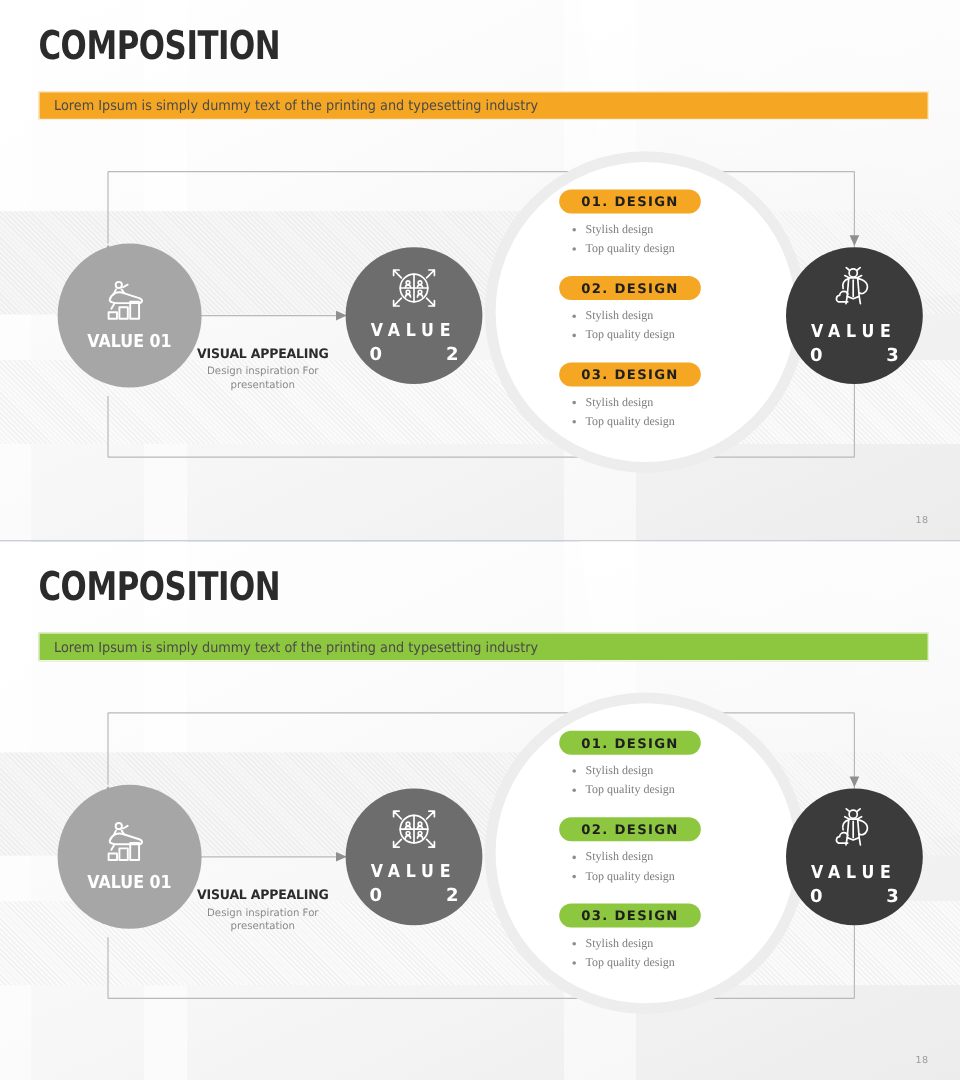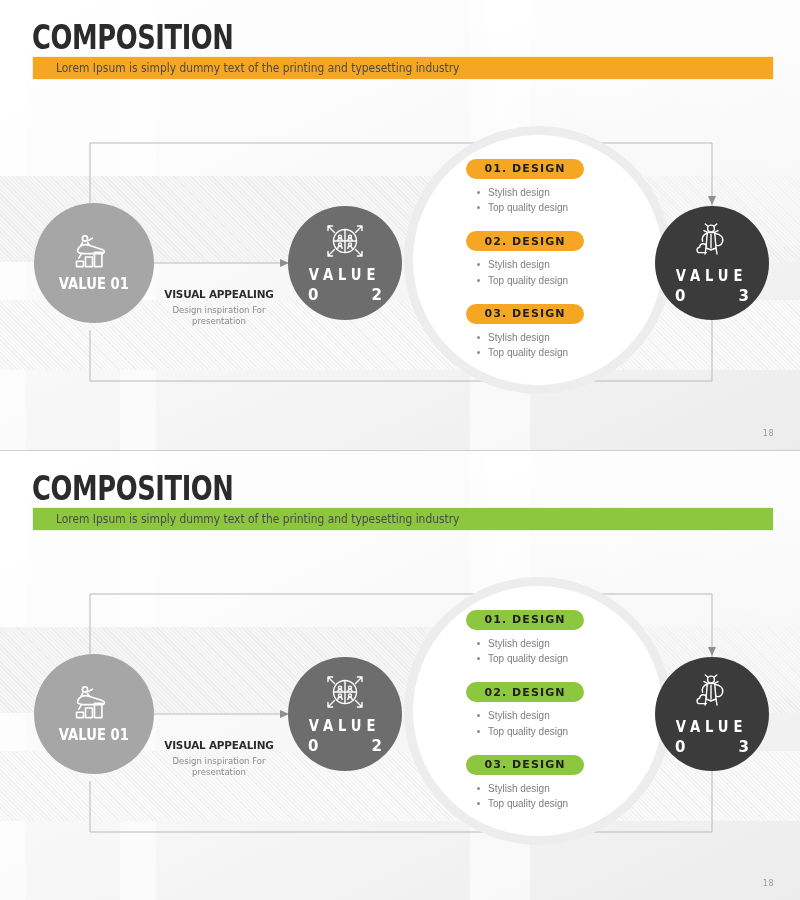--- a/index.html
+++ b/index.html
@@ -68,25 +68,25 @@
     font-weight: 700;
     letter-spacing: -0.5px;
     color: #2b2b2b;
     transform: scaleX(0.78);
     transform-origin: left center;
     white-space: nowrap;
   }
 
   .subbar {
     position: absolute;
-    left: 32px; top: 56px;
+    left: 32px; top: 76px;
     width: 742px; height: 24px;
     display: flex;
     align-items: center;
-    padding-left: 23px;
+    padding-left: 12px;
     border: 1px solid rgba(255,255,255,0.85);
   }
   .subbar-text {
     font-family: "DejaVu Sans", sans-serif;
     font-size: 11.5px;
     color: #4a4a4a;
     transform: scaleX(0.93);
     transform-origin: left center;
     white-space: nowrap;
   }
@@ -135,21 +135,21 @@
   .node-sub {
     font-family: "DejaVu Sans", sans-serif;
     font-weight: 700;
     font-size: 15px;
     width: 74px;
     display: flex;
     justify-content: space-between;
     margin-top: 2px;
   }
 
-  .node-1 { left: 34px; top: 203px; width: 120px; height: 120px; background: #a6a6a6; }
+  .node-1 { left: 48px; top: 203px; width: 120px; height: 120px; background: #a6a6a6; }
   .node-2 { left: 288px; top: 206px; width: 114px; height: 114px; background: #6d6d6d; }
   .node-3 { left: 655px; top: 206px; width: 114px; height: 114px; background: #3b3b3b; }
 
   
   .caption {
     position: absolute;
     left: 156px; top: 288px;
     width: 126px;
     text-align: center;
   }
@@ -190,21 +190,21 @@
     letter-spacing: 1.1px;
     color: #1f1f1f;
     white-space: nowrap;
     text-align: center;
   }
 
   .bullets { margin: 6px 0 0 8px; list-style: none; }
   .bullets li {
     position: relative;
     padding-left: 14px;
-    font-family: Liberation Sans, sans-serif;
+    font-family: Liberation Serif, serif;
     font-size: 10px;
     color: #7d7d7d;
     line-height: 1.55;
     white-space: nowrap;
   }
   .bullets li::before {
     content: "";
     position: absolute;
     left: 3px; top: 6px;
     width: 3px; height: 3px;

